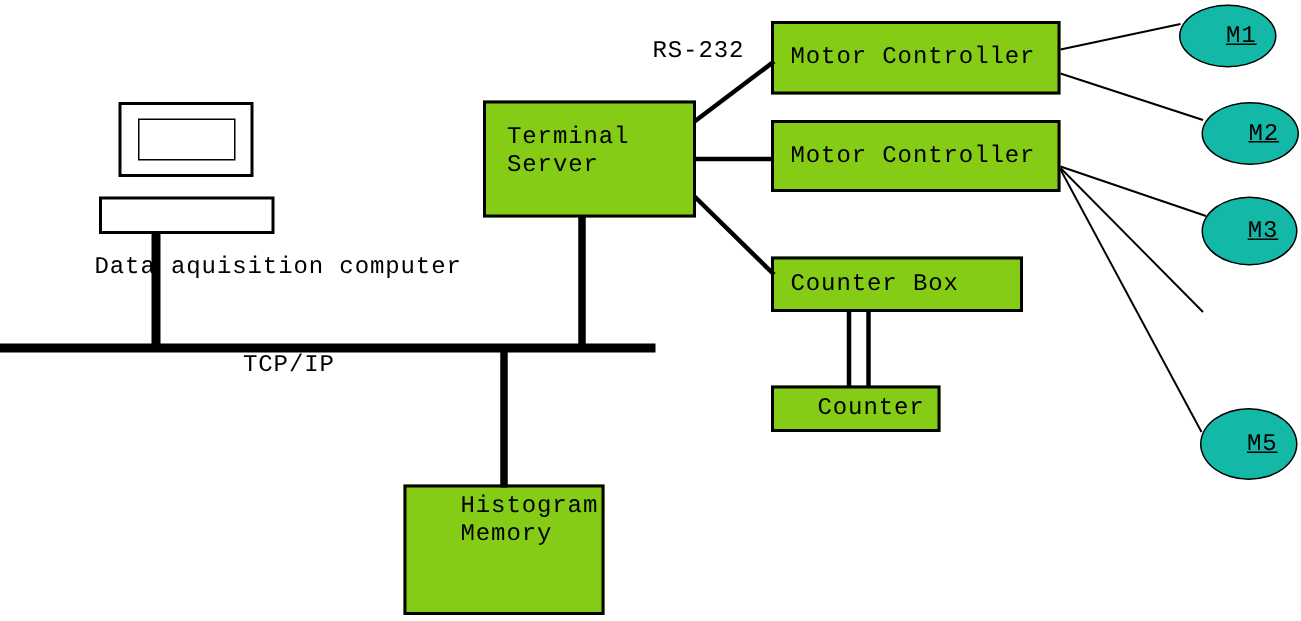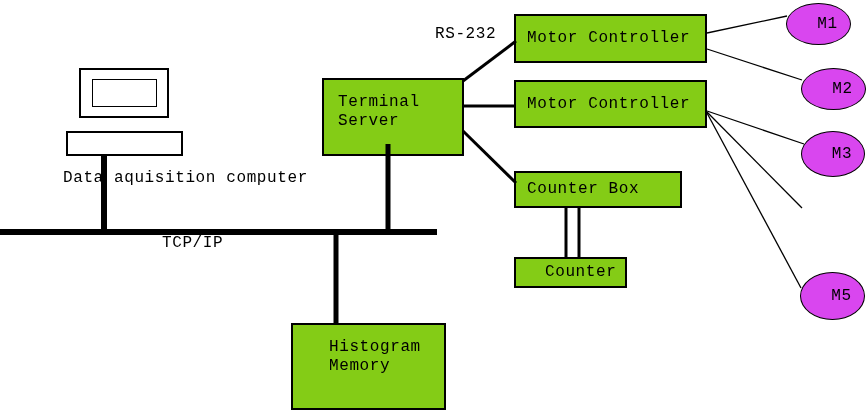--- a/index.html
+++ b/index.html
@@ -26,46 +26,47 @@
   .shape {
     position: absolute;
     border: 2px solid #000;
     background: #fff;
     box-sizing: border-box;
   }
   .ellipse {
     position: absolute;
     border: 1.5px solid #000;
     border-radius: 50%;
-    background: #d946ef;
+    background: #14b8a6;
     box-sizing: border-box;
     display: flex;
     align-items: center;
     justify-content: center;
     padding-left: 18px; 
     line-height: 19px;
+    text-decoration: underline;
   }
   .lbl { position: absolute; line-height: 19px; white-space: pre; }
   .wires {
     position: absolute;
     left: 0; top: 0;
     pointer-events: none;
   }
   .wires line { stroke: #000000; }
 
   
   #monitor-outer   { left: 79px;  top: 68px;  width: 90px;  height: 50px; }
   #monitor-screen  { left: 92px;  top: 79px;  width: 65px;  height: 28px; border-width: 1px; }
   #keyboard        { left: 66px;  top: 131px; width: 117px; height: 25px; }
-  #terminal-server { left: 322px; top: 67px;  width: 142px; height: 78px; padding: 13px 0 0 14px; margin-top: 11px; }
+  #terminal-server { left: 322px; top: 67px;  width: 142px; height: 78px; padding: 13px 0 0 14px; }
   #mc1             { left: 514px; top: 14px;  width: 193px; height: 49px; padding-left: 11px; }
   #mc2             { left: 514px; top: 80px;  width: 193px; height: 48px; padding-left: 11px; }
   #counter-box     { left: 514px; top: 171px; width: 168px; height: 37px; padding-left: 11px; }
   #counter         { left: 514px; top: 257px; width: 113px; height: 31px; padding-left: 29px; }
-  #histogram       { left: 291px; top: 323px; width: 155px; height: 87px; padding: 13px 0 0 36px; }
+  #histogram       { left: 269px; top: 323px; width: 134px; height: 87px; padding: 3px 0 0 36px; }
   #m1 { left: 786px; top: 3px;   width: 65px; height: 42px; }
   #m2 { left: 801px; top: 68px;  width: 65px; height: 42px; }
   #m3 { left: 801px; top: 131px; width: 64px; height: 46px; }
   #m4 { left: 801px; top: 194px; width: 65px; height: 45px; }
   #m5 { left: 800px; top: 272px; width: 65px; height: 48px; }
   #data-acq-label { left: 63px;  top: 169px; }
   #tcpip-label    { left: 130px; top: 234px; margin-left: 32px; }
   #rs232-label    { left: 435px; top: 25px; }
 </style>
 </head>

